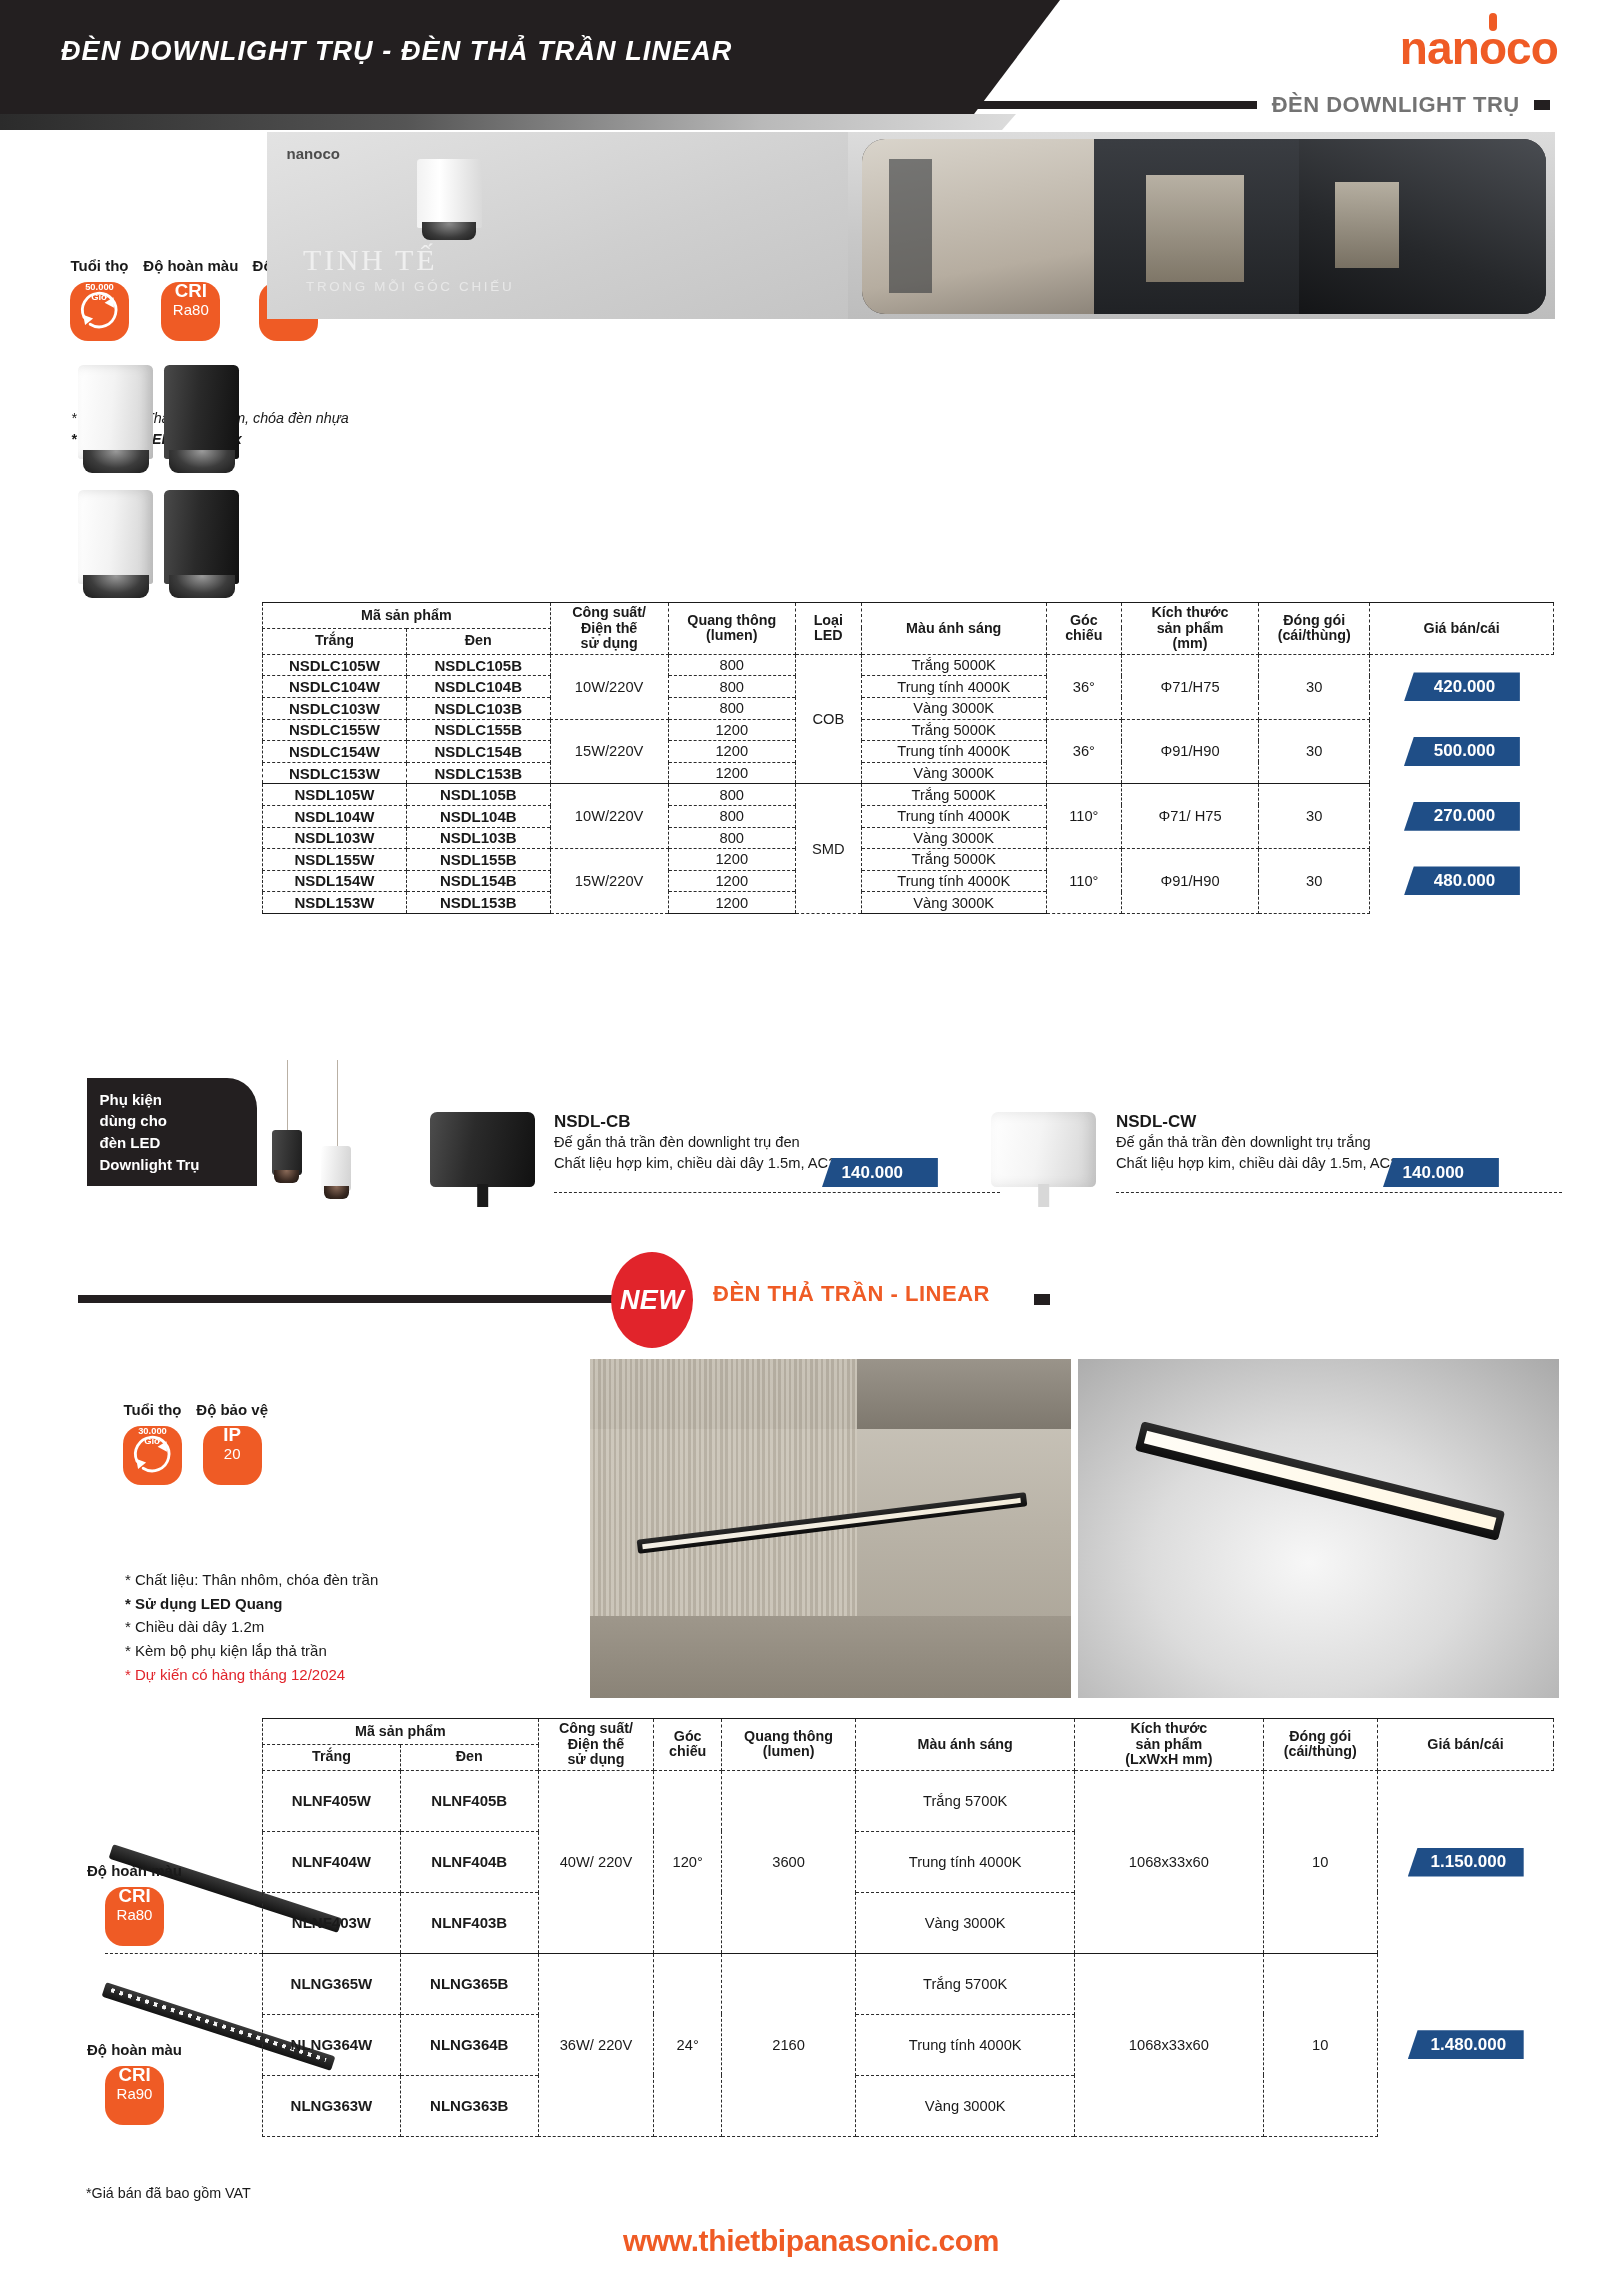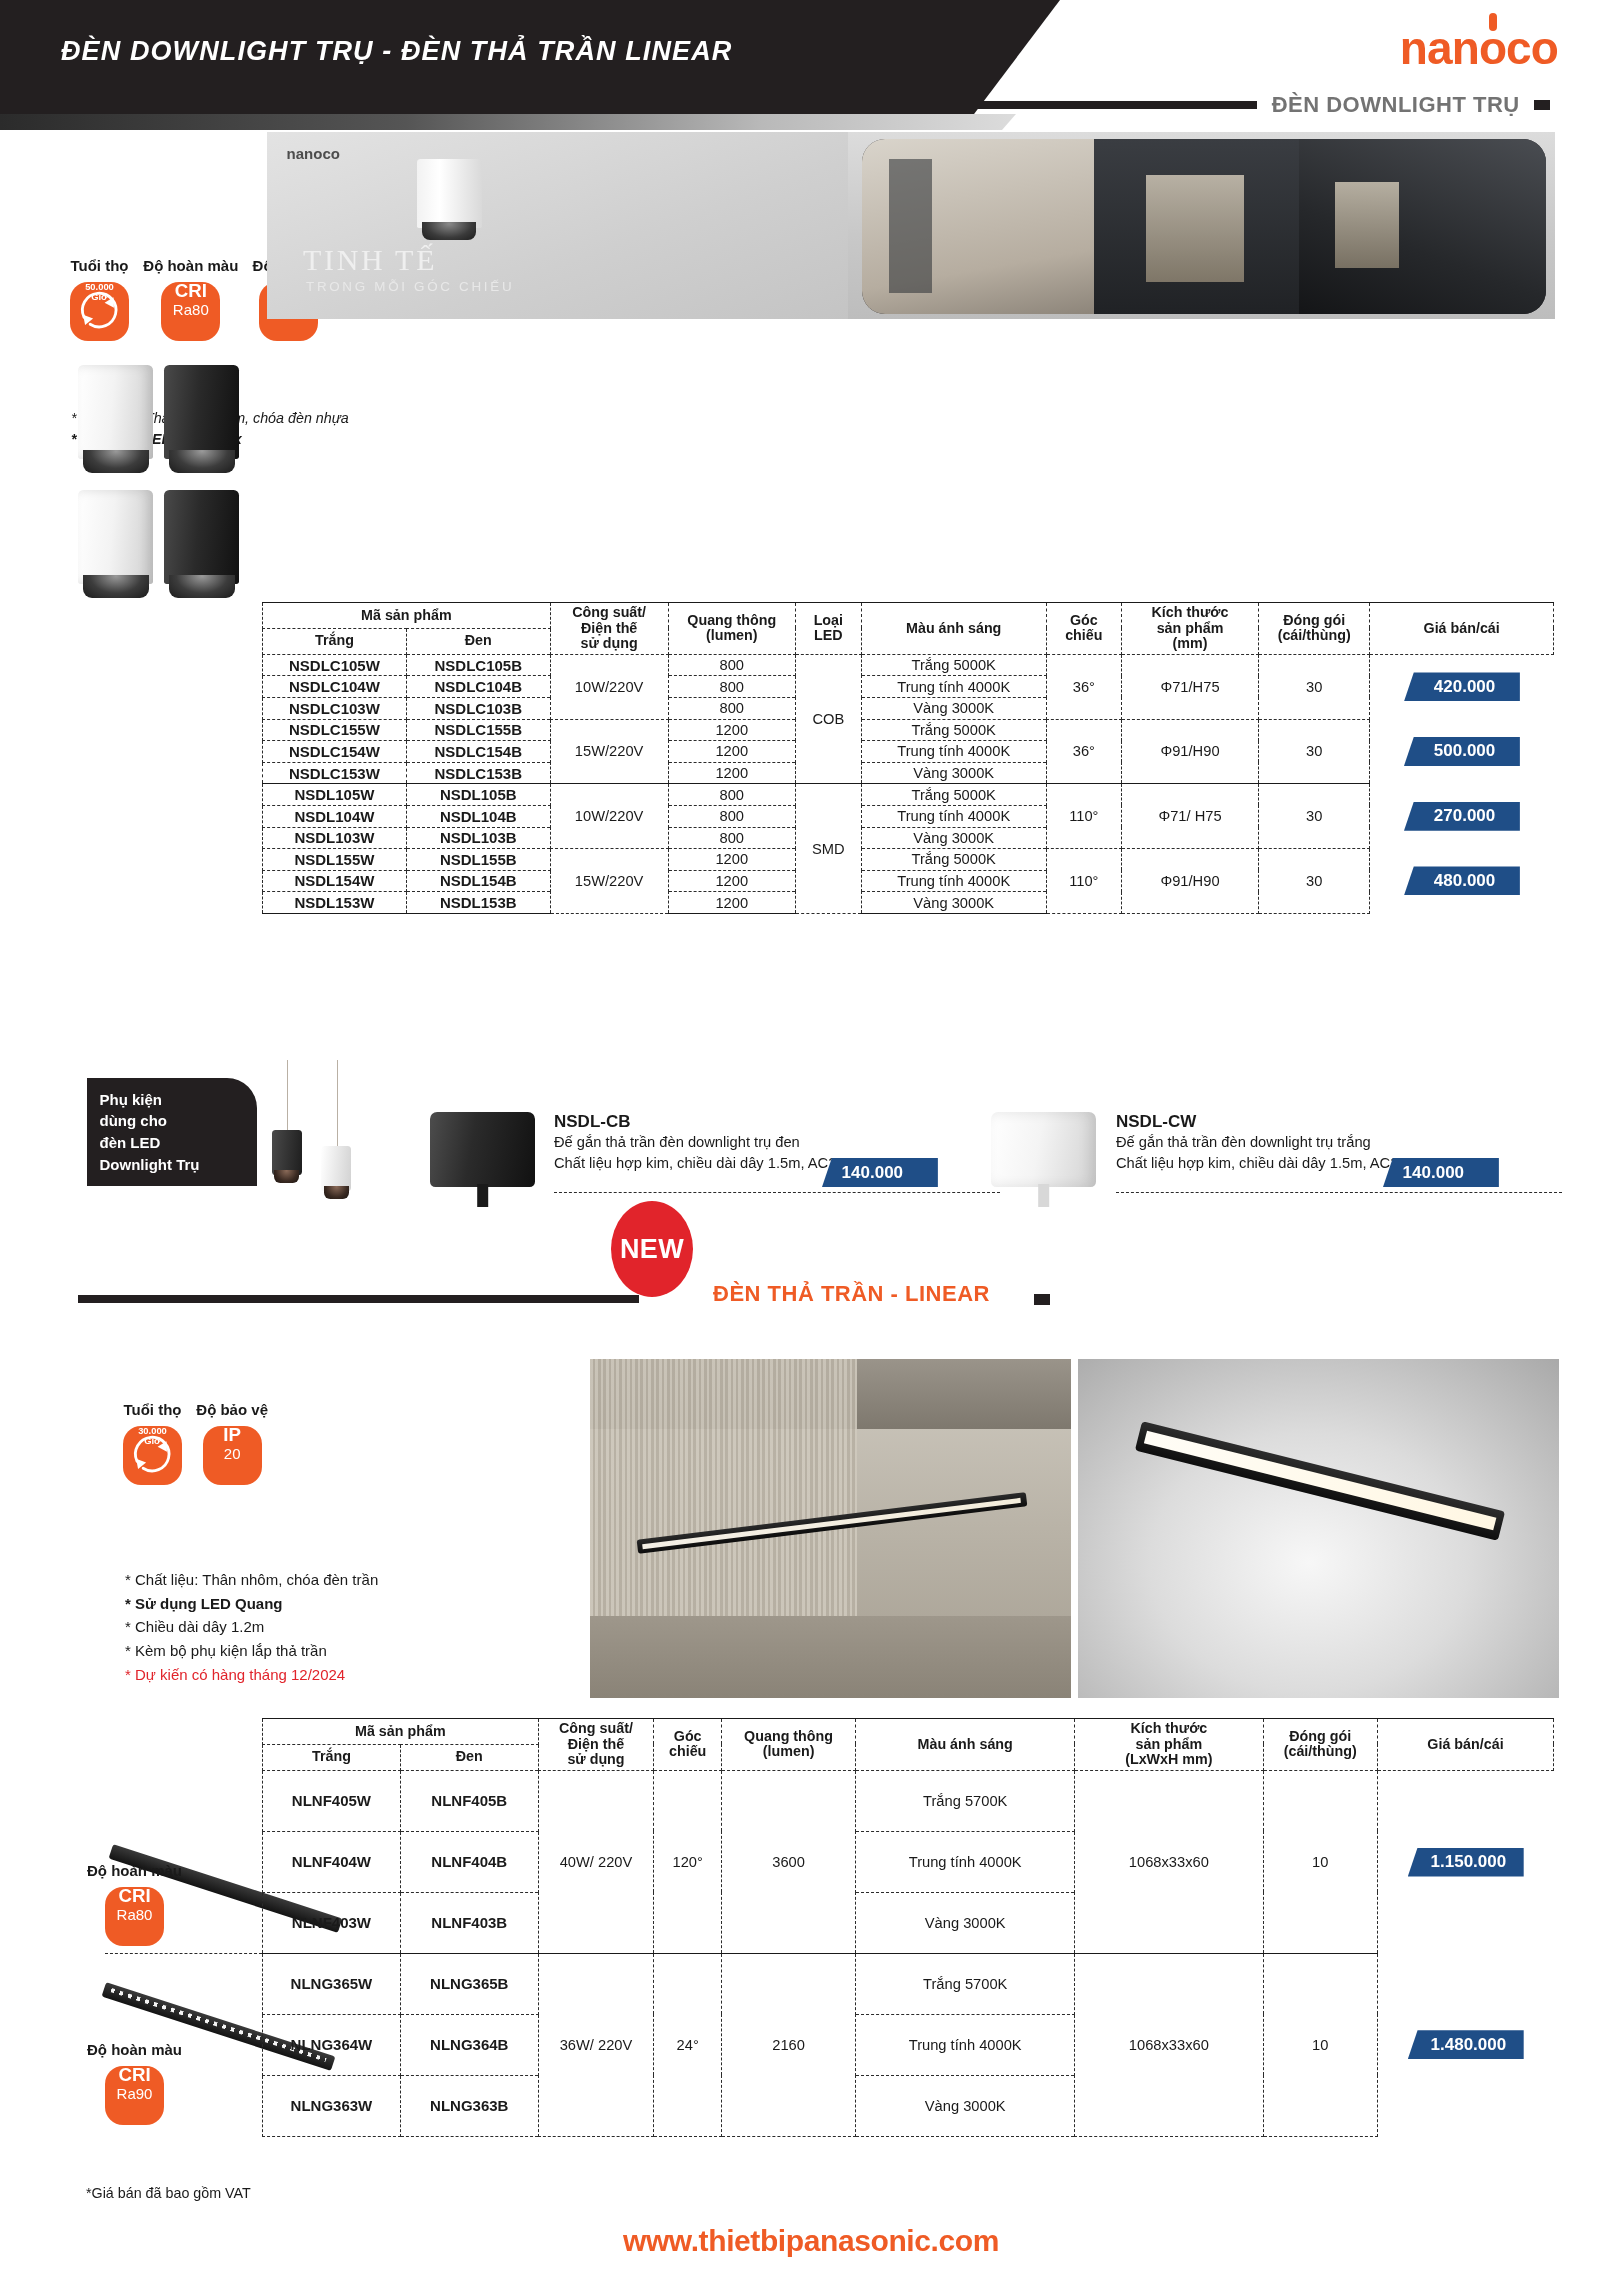--- a/index.html
+++ b/index.html
@@ -491,21 +491,21 @@
     <div class="acc-name">NSDL-CW</div>
     <div class="acc-desc">Đế gắn thả trần đèn downlight trụ trắng</div>
     <div class="acc-desc">Chất liệu hợp kim, chiều dài dây 1.5m, AC220-240V</div>
   </div>
   <div class="dashline" style="position:absolute;left:1116px;top:1192px;width:446px;"></div>
   <div style="position:absolute;left:1383px;top:1158px;">
     <span class="price-tag">140.000</span>
   </div>
 
   <div style="position:absolute;left:78px;top:1295px;width:561px;height:8px;background:#231f20;"></div>
-  <div class="newbadge" style="left:611px;top:1201px;">NEW</div>
+  <div class="newbadge" style="left:611px;top:1252px;font-style:italic;">NEW</div>
   <div style="position:absolute;left:713px;top:1281px;color:#ef5b25;font-size:22px;font-weight:bold;letter-spacing:0.5px;white-space:nowrap;">ĐÈN THẢ TRẦN - LINEAR</div>
   <div style="position:absolute;left:1034px;top:1294px;width:16px;height:10.7px;background:#231f20;"></div>
 
   <div class="badge-group" style="left:123px;top:1401px;">
     <div class="badge-col">
       <div class="badge-cap">Tuổi thọ</div>
       <div class="badge life">
         <svg class="ring" viewBox="0 0 52 52">
           <path d="M9 33 A19 19 0 1 1 16 41" fill="none" stroke="#ffffff" stroke-width="3.2" stroke-linecap="round"></path>
           <polygon points="40,10 46,20 34,20" fill="#ffffff" transform="rotate(28 40 15)"></polygon>

